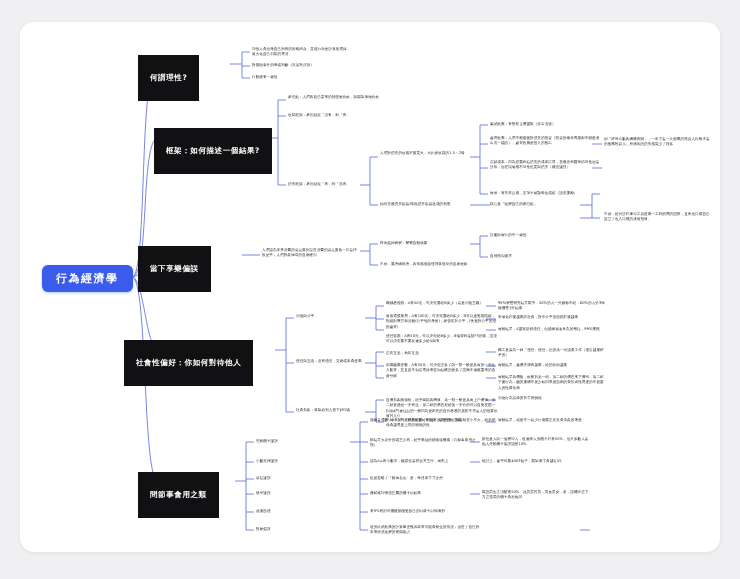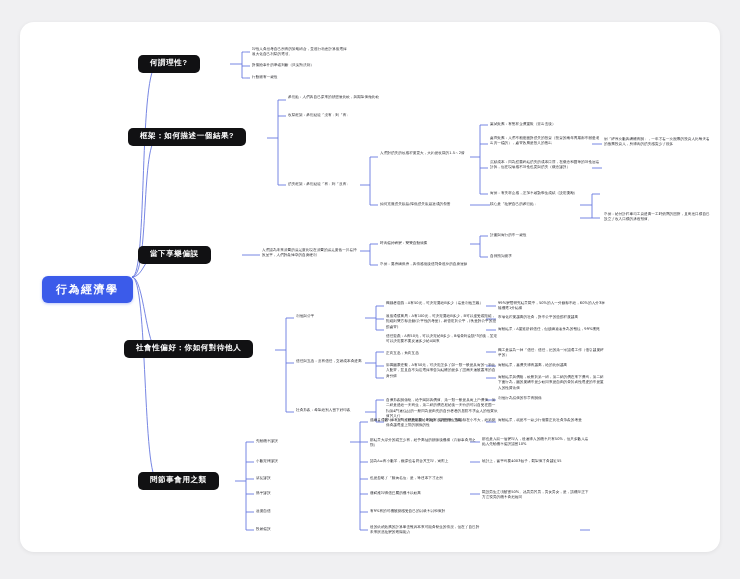--- a/index.html
+++ b/index.html
@@ -32,28 +32,27 @@
     font-size: 11px;
     font-weight: bold;
     letter-spacing: 1.5px;
     white-space: nowrap;
     box-shadow: 0 1px 3px rgba(59,91,234,0.35);
   }
   
   .branch-node {
     background: #111113;
     color: #ffffff;
-    border-radius: 5px;
-    padding: 4px 12px;
+    border-radius: 0;
+    padding: 18px 12px;
     font-size: 7.5px;
     font-weight: bold;
     letter-spacing: .6px;
     white-space: nowrap;
     line-height: 1.3;
-    font-family: Liberation Mono, monospace;
   }
   
   .leaf {
     color: #2b2b30;
     font-size: 3.6px;
     line-height: 1.5;
     letter-spacing: .05px;
   }
   .leaf.w1 { width: 96px; }
   .leaf.w2 { width: 104px; }
@@ -182,24 +181,24 @@
         <path d="M340,472 L348,472"></path>
         <path d="M340,490 L348,490"></path>
         <path d="M340,508 L348,508"></path>
         <path d="M450,420 L460,420"></path>
         <path d="M450,440 L460,440"></path>
         <path d="M450,472 L460,472"></path>
         <path d="M560,508 L570,508"></path>
       </g>
     </svg>
 
-    <div class="node root-node" style="left:22px; top:254px;text-align:center;">行為經濟學</div>
+    <div class="node root-node" style="left:22px; top:243px;text-align:center;">行為經濟學</div>
 
     <div class="node branch-node" style="left:118px; top:33px;">何謂理性?</div>
-    <div class="node branch-node" style="left:108px; top:106px;">框架：如何描述一個結果?</div>
+    <div class="node branch-node" style="left:134px; top:106px;">框架：如何描述一個結果?</div>
     <div class="node branch-node" style="left:118px; top:224px;text-align:center;">當下享樂偏誤</div>
     <div class="node branch-node" style="left:104px; top:318px;">社會性偏好：你如何對待他人</div>
     <div class="node branch-node" style="left:118px; top:450px;">問節事會用之類</div>
 
     <div class="node leaf w1" style="left:232px; top:25px;">理性人會思考自己所有的策略組合，並進行精密計算後選擇最大化自己利益的選項。</div>
     <div class="node leaf w1" style="left:232px; top:41px;">對風險事件的準確判斷（貝葉斯法則）</div>
     <div class="node leaf w1" style="left:232px; top:53px;">行動需有一致性</div>
 
     <div class="node leaf w2" style="left:268px; top:73px;">參照點：人們與自己原來的狀態做比較，與期望值做比較</div>
     <div class="node leaf w2" style="left:268px; top:91px;">收益框架：參照點從「沒有」到「有」</div>

